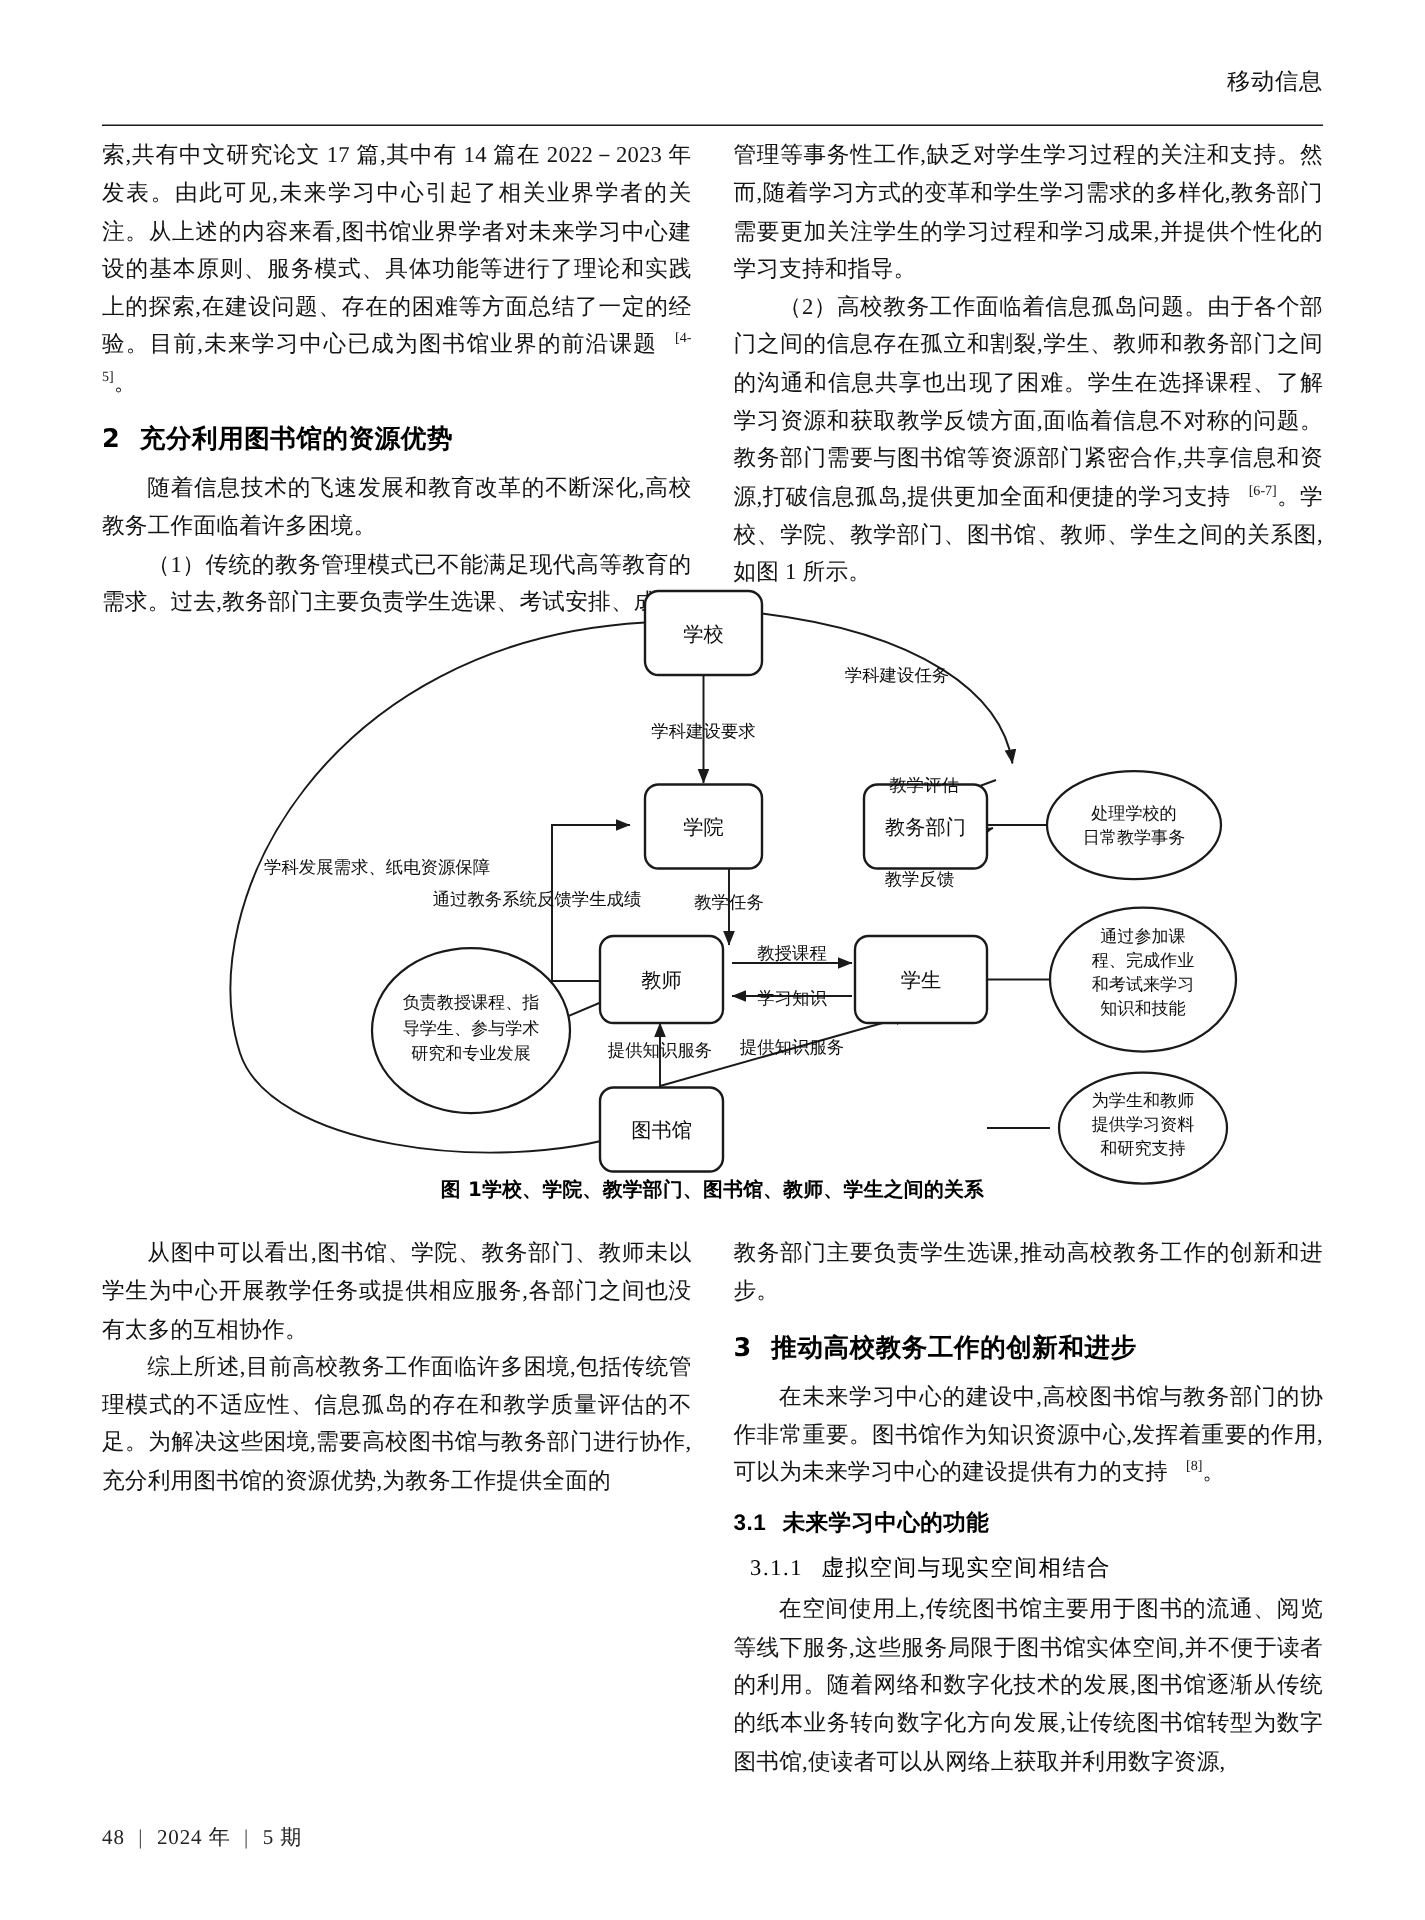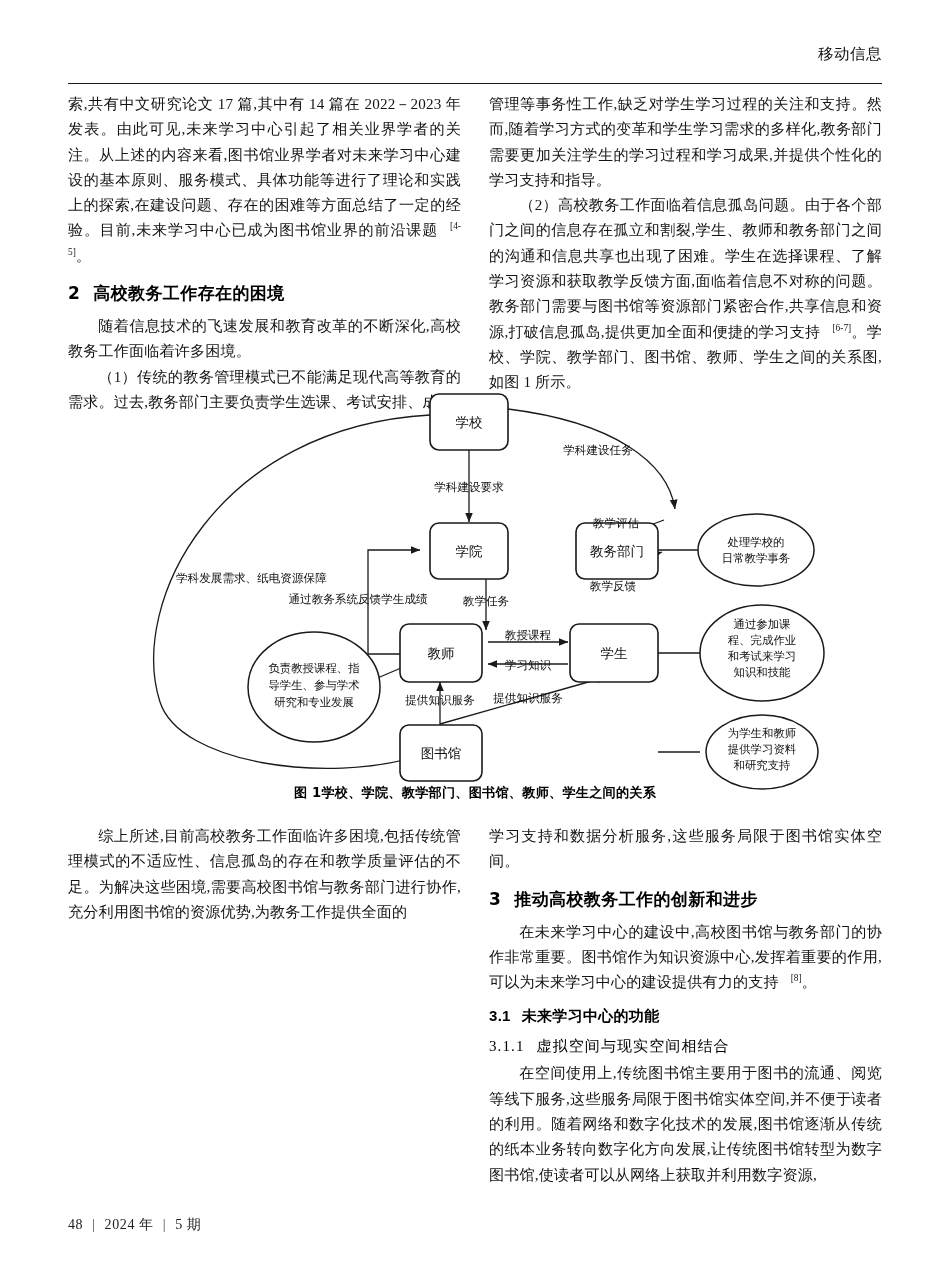--- a/index.html
+++ b/index.html
@@ -83,21 +83,21 @@
   }
   h3.subsec .num { margin-right: 11px; }
 
   h4.subsubsec {
     margin: 6px 0 3px 0;
     font-size: 15px;
     font-weight: normal;
     letter-spacing: 1.1px;
     line-height: 24px;
   }
-  h4.subsubsec .num { margin-right: 12px; }
+  h4.subsubsec .num { margin-right: 12px; margin-left: 11px; }
 
   sup.ref {
     font-size: 9.4px;
     vertical-align: super;
     line-height: 0;
     letter-spacing: 0;
     padding-left: 12px;
   }
 
   
@@ -151,21 +151,21 @@
 <div class="page">
 
   <div class="header">
     <div class="header-title">移动信息</div>
     <div class="header-rule"></div>
   </div>
 
   <div class="col col-left">
     <p class="body"><span>索,共有中文研究论文 17 篇,其中有 14 篇在 2022－2023 年发表。由此可见,未来学习中心引起了相关业界学者的关注。从上述的内容来看,图书馆业界学者对未来学习中心建设的基本原则、服务模式、具体功能等进行了理论和实践上的探索,在建设问题、存在的困难等方面总结了一定的经验。目前,未来学习中心已成为图书馆业界的前沿课题</span><sup class="ref">[4-5]</sup><span>。</span></p>
 
-    <h2 class="sec"><span class="num">2</span><span>高校教务工作存在的困境</span></h2>
+    <h2 class="sec"><span class="num">2</span><span>充分利用图书馆的资源优势</span></h2>
 
     <p class="body indent">随着信息技术的飞速发展和教育改革的不断深化,高校教务工作面临着许多困境。</p>
     <p class="body indent">（1）传统的教务管理模式已不能满足现代高等教育的需求。过去,教务部门主要负责学生选课、考试安排、成绩</p>
   </div>
 
   <div class="col col-right">
     <p class="body">管理等事务性工作,缺乏对学生学习过程的关注和支持。然而,随着学习方式的变革和学生学习需求的多样化,教务部门需要更加关注学生的学习过程和学习成果,并提供个性化的学习支持和指导。</p>
     <p class="body indent"><span>（2）高校教务工作面临着信息孤岛问题。由于各个部门之间的信息存在孤立和割裂,学生、教师和教务部门之间的沟通和信息共享也出现了困难。学生在选择课程、了解学习资源和获取教学反馈方面,面临着信息不对称的问题。教务部门需要与图书馆等资源部门紧密合作,共享信息和资源,打破信息孤岛,提供更加全面和便捷的学习支持</span><sup class="ref">[6-7]</sup><span>。学校、学院、教学部门、图书馆、教师、学生之间的关系图,如图 1 所示。</span></p>
   </div>
 
@@ -263,25 +263,26 @@
         <text x="108" y="190" text-anchor="start">学科发展需求、纸电资源保障</text>
       </g>
     </svg>
 
     <div class="figure-caption">
       <span class="fig-num">图 1</span><span>学校、学院、教学部门、图书馆、教师、学生之间的关系</span>
     </div>
   </div>
 
   <div class="col-left-lower">
+    <p class="body indent">从图中可以看出,图书馆、学院、教务部门、教师未以学生为中心开展教学任务或提供相应服务,各部门之间也没有太多的互相协作。</p>
     <p class="body indent">综上所述,目前高校教务工作面临许多困境,包括传统管理模式的不适应性、信息孤岛的存在和教学质量评估的不足。为解决这些困境,需要高校图书馆与教务部门进行协作,充分利用图书馆的资源优势,为教务工作提供全面的</p>
   </div>
 
   <div class="col-right-lower">
-    <p class="body">学习支持和数据分析服务,这些服务局限于图书馆实体空间。</p>
+    <p class="body">教务部门主要负责学生选课,推动高校教务工作的创新和进步。</p>
 
     <h2 class="sec"><span class="num">3</span><span>推动高校教务工作的创新和进步</span></h2>
 
     <p class="body indent"><span>在未来学习中心的建设中,高校图书馆与教务部门的协作非常重要。图书馆作为知识资源中心,发挥着重要的作用,可以为未来学习中心的建设提供有力的支持</span><sup class="ref">[8]</sup><span>。</span></p>
 
     <h3 class="subsec"><span class="num">3.1</span><span>未来学习中心的功能</span></h3>
 
     <h4 class="subsubsec"><span class="num">3.1.1</span><span>虚拟空间与现实空间相结合</span></h4>
 
     <p class="body indent">在空间使用上,传统图书馆主要用于图书的流通、阅览等线下服务,这些服务局限于图书馆实体空间,并不便于读者的利用。随着网络和数字化技术的发展,图书馆逐渐从传统的纸本业务转向数字化方向发展,让传统图书馆转型为数字图书馆,使读者可以从网络上获取并利用数字资源,</p>

